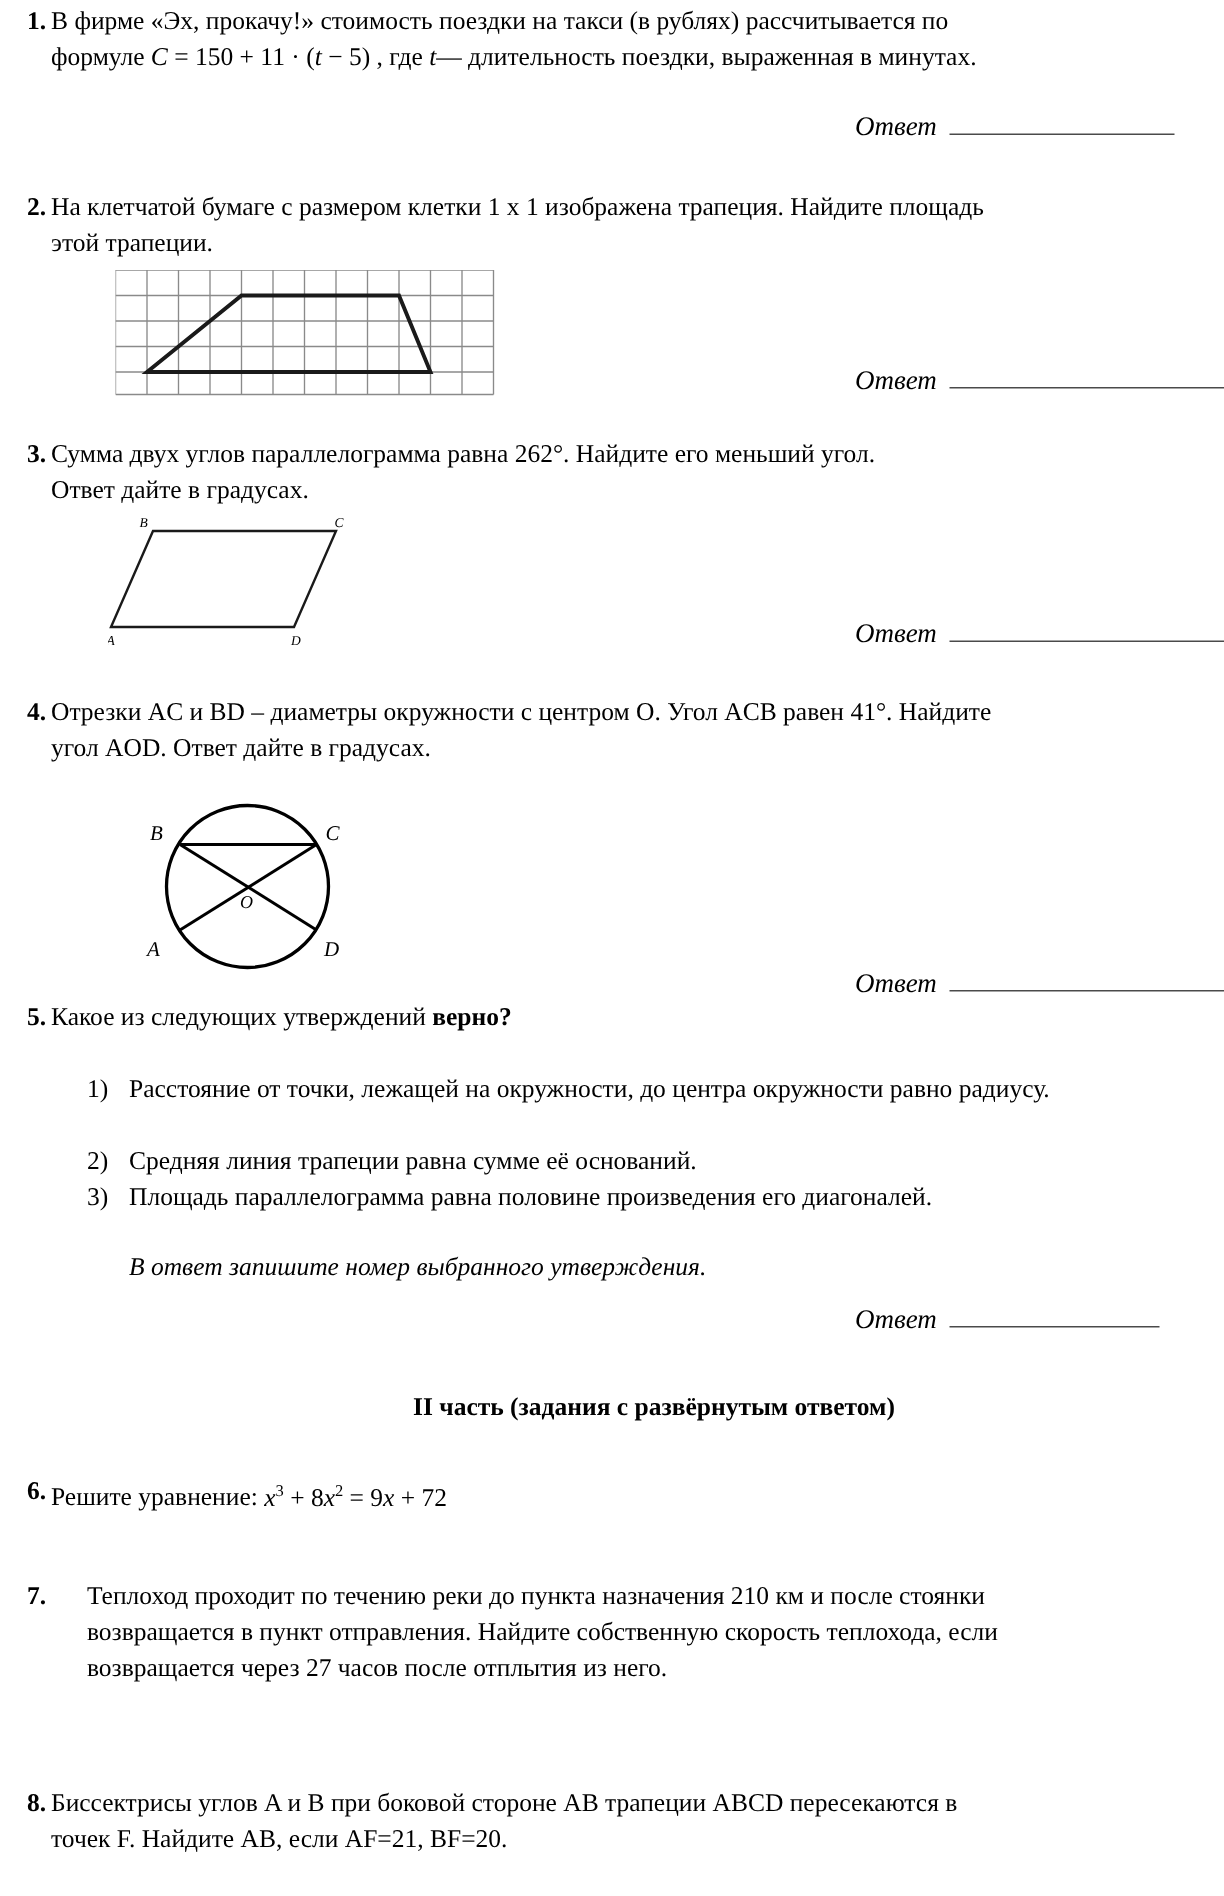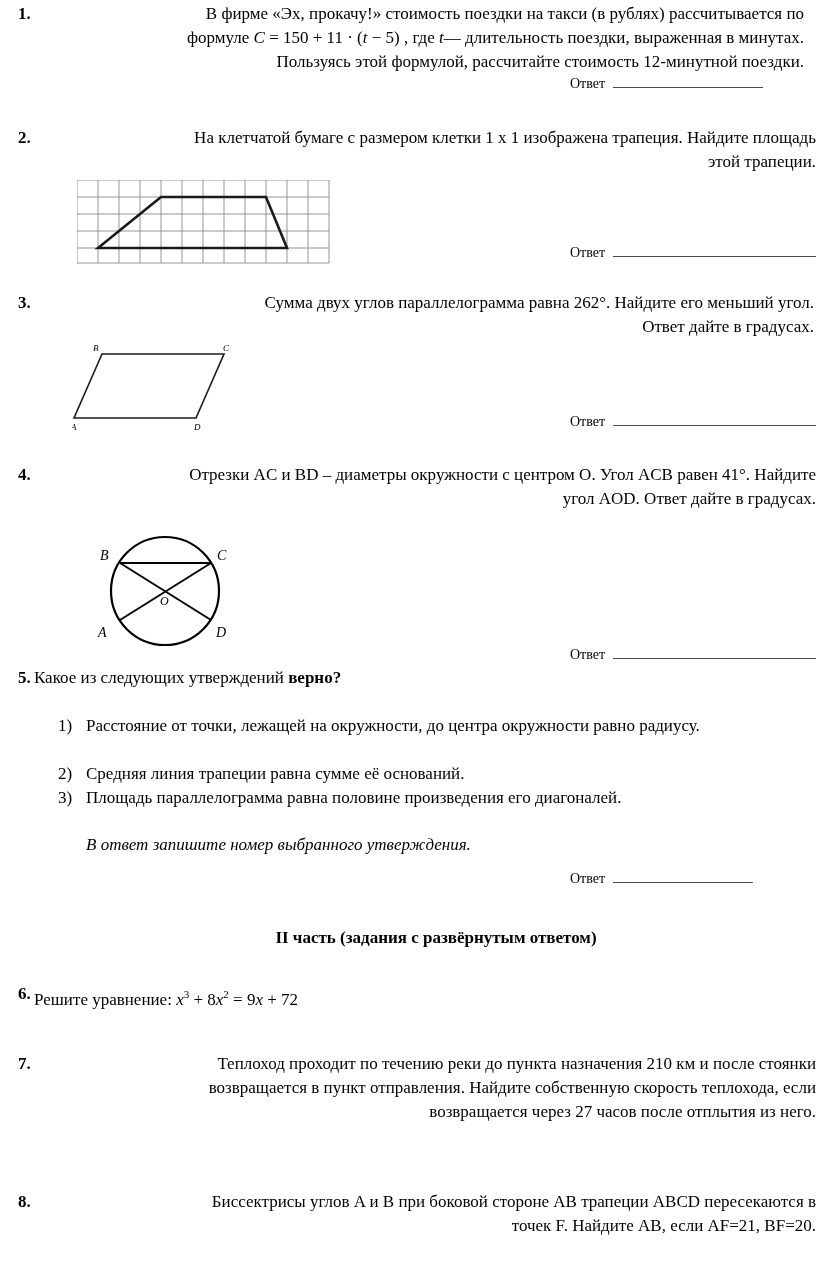--- a/index.html
+++ b/index.html
@@ -34,21 +34,20 @@
     text-align: left;
     padding-left: 18px;
     font-weight: bold;
     font-size: 17px;
     line-height: 24px;
     box-sizing: border-box;
   }
   .pbody {
     font-size: 17px;
     line-height: 24px;
-    text-align: right;
   }
   .just {
     text-align: justify;
     text-justify: inter-word;
   }
   .nowrapline { white-space: nowrap; }
 
   
   .math {
     font-family: "Liberation Serif", "DejaVu Serif", serif;
@@ -63,21 +62,22 @@
   }
 
   
   .answer-row {
     position: absolute;
     display: flex;
     align-items: baseline;
     white-space: nowrap;
   }
   .answer-label {
-    font-size: 14px;
+    font-style: italic;
+    font-size: 18px;
   }
   .answer-line {
     display: inline-block;
     border-bottom: 1.6px solid #4a4a4a;
     height: 13px;
     margin-left: 8px;
   }
 
   
   .center-head {
@@ -129,21 +129,20 @@
     <div class="pnum">1.</div>
     <div class="pbody" style="width:770px;">
       <div class="nowrapline">В  фирме  «Эх,  прокачу!»  стоимость  поездки  на  такси  (в  рублях)  рассчитывается  по</div>
       <div class="nowrapline">
         <span>формуле</span>
         <span class="math">
           <span class="mi">C</span> = 150 + 11 · (<span class="mi">t</span> − 5)
         </span><span>,   где</span>
         <span class="mi">t</span><span>—   длительность   поездки,   выраженная   в   минутах.</span>
       </div>
-      <div class="nowrapline">Пользуясь этой формулой, рассчитайте стоимость 12-минутной поездки.</div>
     </div>
   </div>
 
   <div class="answer-row" style="left:570px; top:74px;">
     <span class="answer-label">Ответ</span>
     <span class="answer-line" style="width:150px;"></span>
   </div>
 
   <div class="problem" style="left:0px; top:126px; width:816px;">
     <div class="pnum">2.</div>

